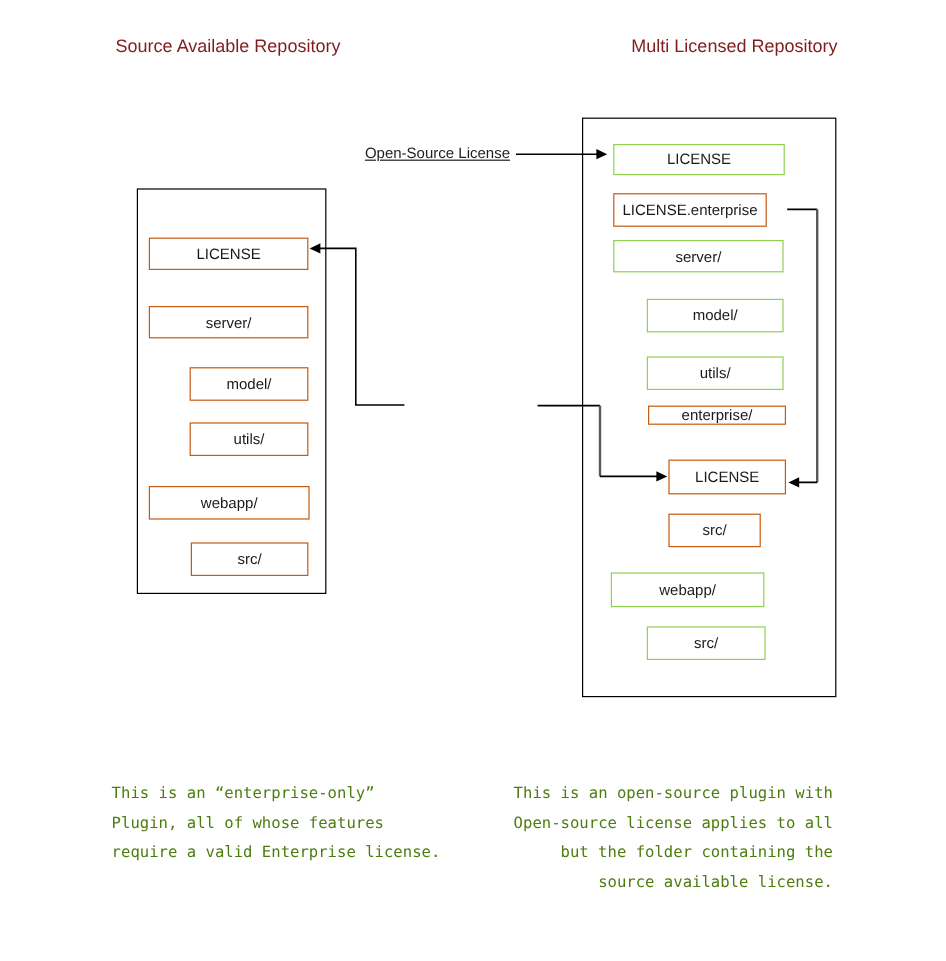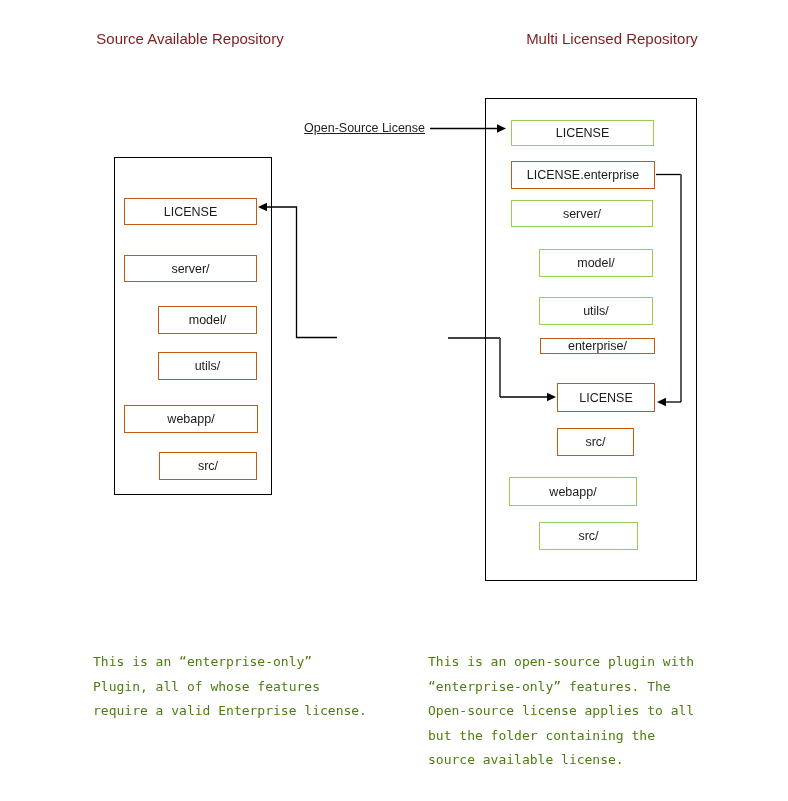--- a/index.html
+++ b/index.html
@@ -43,21 +43,21 @@
   
   .lb0{left:124px;top:198px;width:133px;height:27px;}
   .lb1{left:124px;top:255px;width:133px;height:27px;}
   .lb2{left:158px;top:306px;width:99px;height:28px;}
   .lb3{left:158px;top:352px;width:99px;height:28px;}
   .lb4{left:124px;top:405px;width:134px;height:28px;}
   .lb5{left:159px;top:452px;width:98px;height:28px;}
 
   
   .rb0{left:511px;top:120px;width:143px;height:26px;}
-  .rb1{left:511px;top:161px;width:144px;height:28px;}
+  .rb1{left:511px;top:161px;width:128px;height:28px;}
   .rb2{left:511px;top:200px;width:142px;height:27px;}
   .rb3{left:539px;top:249px;width:114px;height:28px;}
   .rb4{left:539px;top:297px;width:114px;height:28px;}
   .rb5{left:540px;top:338px;width:115px;height:16px;}
   .rb6{left:557px;top:383px;width:98px;height:29px;}
   .rb7{left:557px;top:428px;width:77px;height:28px;}
   .rb8{left:509px;top:477px;width:128px;height:29px;}
   .rb9{left:539px;top:522px;width:99px;height:28px;}
 
   .conn-label{
@@ -77,21 +77,21 @@
 
   .caption{
     position:absolute;
     font-family:"DejaVu Sans Mono", monospace;
     font-size:13px;
     color:#4d7c0f;
     line-height:24.5px;
     white-space:nowrap;
   }
   #caption-left{left:93px;top:650px;}
-  #caption-right{left:428px;top:650px;}
+  #caption-right{left:428px;top:650px;text-align:right;}
 </style>
 </head>
 <body>
 
 <div id="canvas">
 
   <div class="title" id="title-left">Source Available Repository</div>
   <div class="title" id="title-right">Multi Licensed Repository</div>
 
   <div class="repo-container" id="left-container"></div>
@@ -135,19 +135,18 @@
     <polygon points="657,402 666,397.7 666,406.3" fill="#000000"></polygon>
   </svg>
 
   <div class="caption" id="caption-left">
     <div>This is an “enterprise-only”</div>
     <div>Plugin, all of whose features</div>
     <div>require a valid Enterprise license.</div>
   </div>
   <div class="caption" id="caption-right">
     <div>This is an open-source plugin with</div>
-    <div>“enterprise-only” features. The</div>
     <div>Open-source license applies to all</div>
     <div>but the folder containing the</div>
     <div>source available license.</div>
   </div>
 
 </div>
 
 </body></html>

